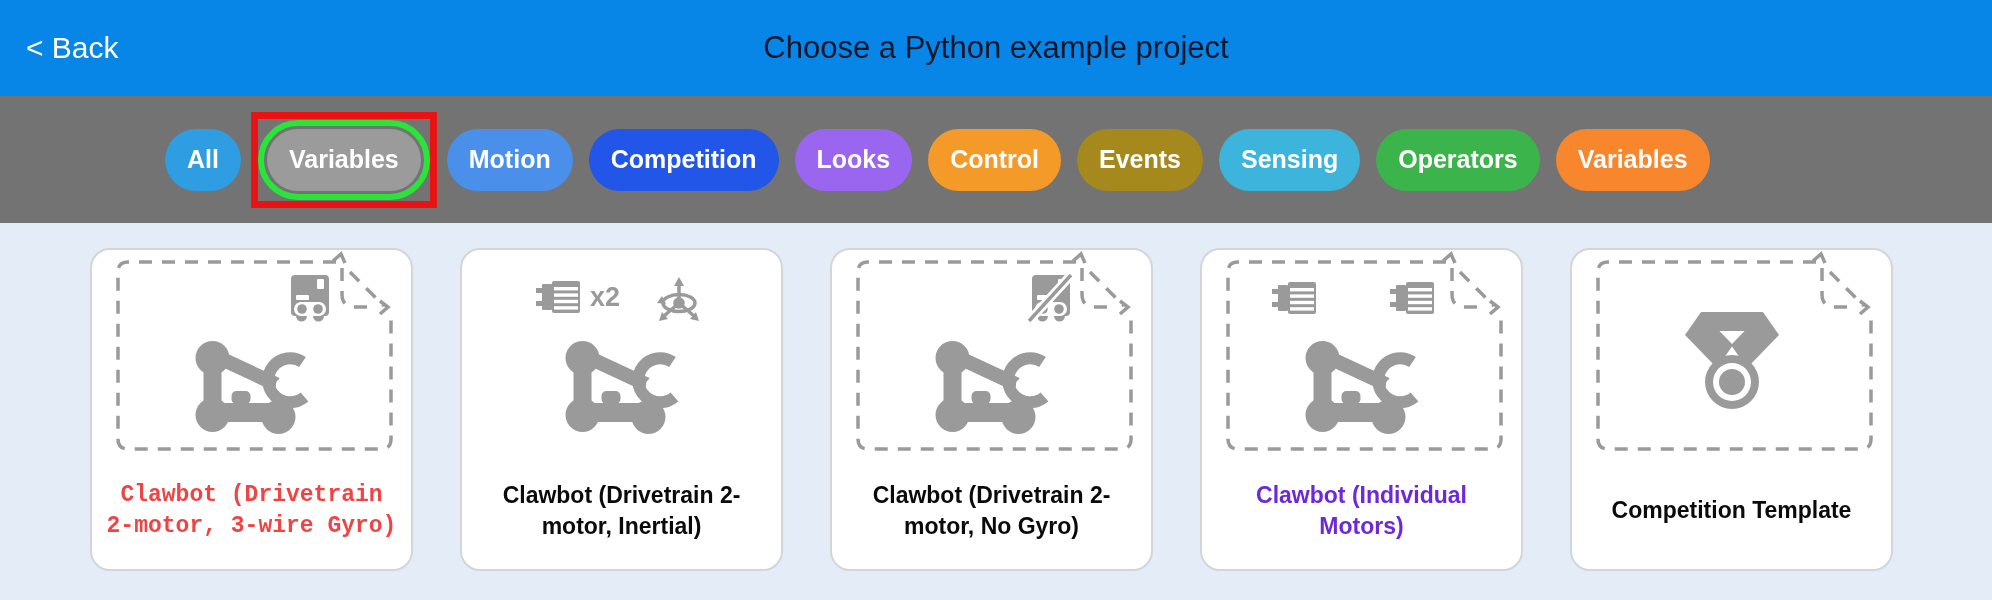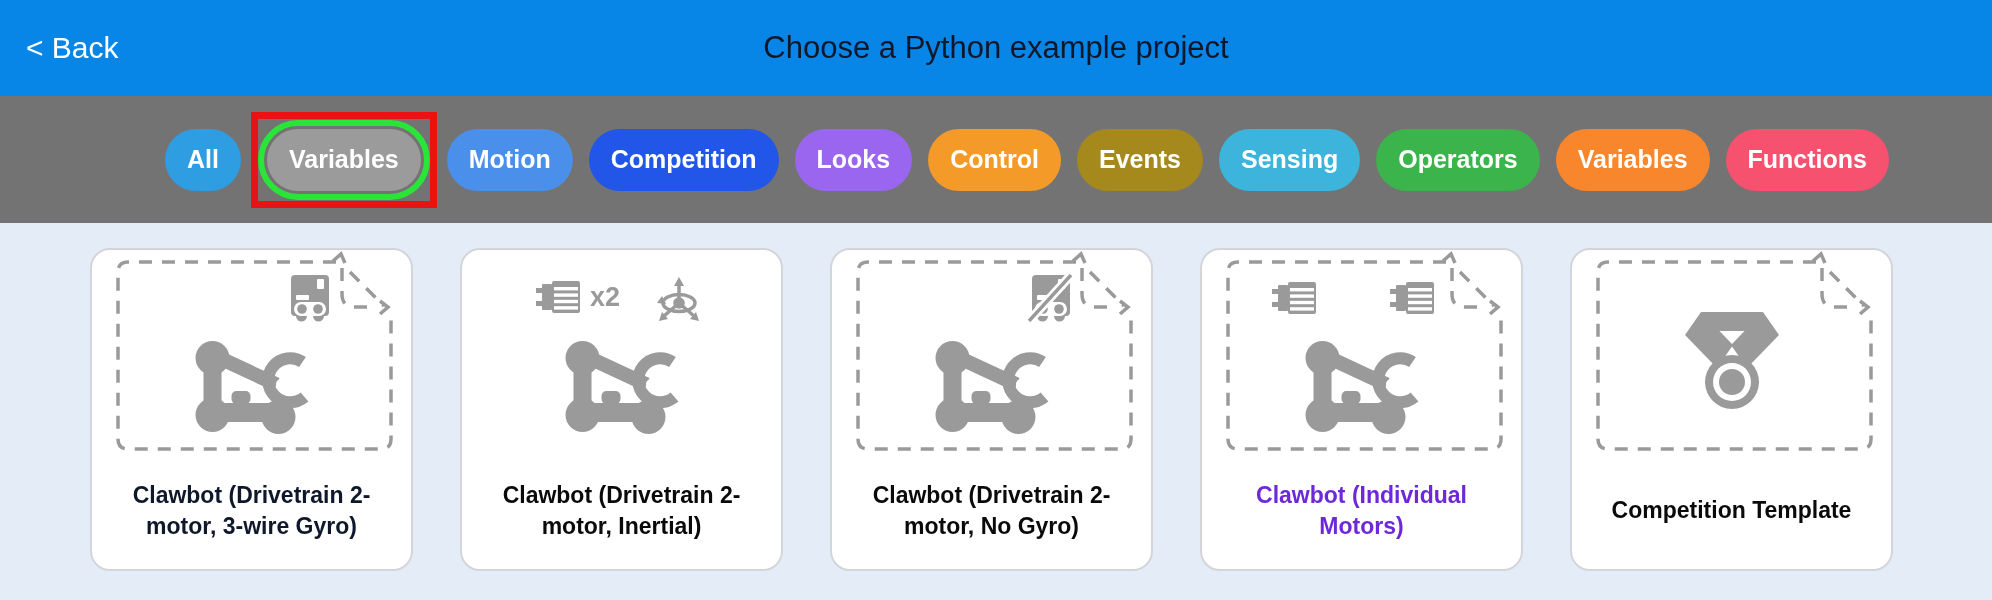--- a/index.html
+++ b/index.html
@@ -94,23 +94,20 @@
     </div>
     <div class="chip-wrap">
       <div class="chip" style="background: rgb(60, 180, 220);">Sensing</div>
     </div>
     <div class="chip-wrap">
       <div class="chip" style="background: rgb(60, 180, 76);">Operators</div>
     </div>
     <div class="chip-wrap">
       <div class="chip" style="background: rgb(248, 134, 45);">Variables</div>
     </div>
-    <div class="chip-wrap">
-      <div class="chip" style="background: rgb(246, 81, 111);">Functions</div>
-    </div>
   </div>
 
 <div class="cards-row" id="cards-row">
     <div class="card" style="background: rgb(255, 255, 255); border-color: rgb(211, 213, 216);">
       <div class="card-art">
   <svg class="page-outline" width="323" height="212" viewBox="0 0 323 212">
     <g fill="none" stroke="#9a9a9a" stroke-width="3.5" stroke-dasharray="13 10">
       <path d="M 244 12 H 36 Q 26 12 26 22 V 189 Q 26 199 36 199 H 289 Q 299 199 299 189 V 70"></path>
       <path d="M 258 22 L 292 56"></path>
       <path d="M 250 18 V 44 Q 250 57 263 57 H 284"></path>
@@ -140,21 +137,21 @@
       <circle cx="28" cy="77" r="17"></circle>
       <rect x="32" y="65" width="56" height="19" rx="3"></rect>
       <rect x="47" y="53" width="19" height="13" rx="5"></rect>
       <circle cx="94" cy="79" r="17"></circle>
       <polygon points="37,13 95,40 89,53 31,26"></polygon>
     </g>
     <path d="M 118 24 A 22 22 0 1 0 120 59" fill="none" stroke="#9a9a9a" stroke-width="12"></path>
     <circle cx="96" cy="46" r="4.5" fill="#fff"></circle>
   </svg></div>
       </div>
-      <div class="card-label" style="color: #0f172a;">Clawbot (Drivetrain 2-motor, 3-wire Gyro)</div>
+      <div class="card-label" style="color: #ef4444; font-family: Liberation Mono, monospace;">Clawbot (Drivetrain 2-motor, 3-wire Gyro)</div>
     </div>
     <div class="card" style="background: rgb(255, 255, 255); border-color: rgb(211, 213, 216);">
       <div class="card-art">
         <div class="badge" style="left: 74px; top: 30px;">
   <svg width="48" height="34" viewBox="0 0 48 34">
     <g fill="#9a9a9a">
       <rect x="0" y="8" width="7" height="5"></rect>
       <rect x="0" y="21" width="7" height="5"></rect>
       <rect x="6" y="4" width="10" height="26" rx="1"></rect>
       <rect x="16" y="1" width="28" height="32" rx="2"></rect>

